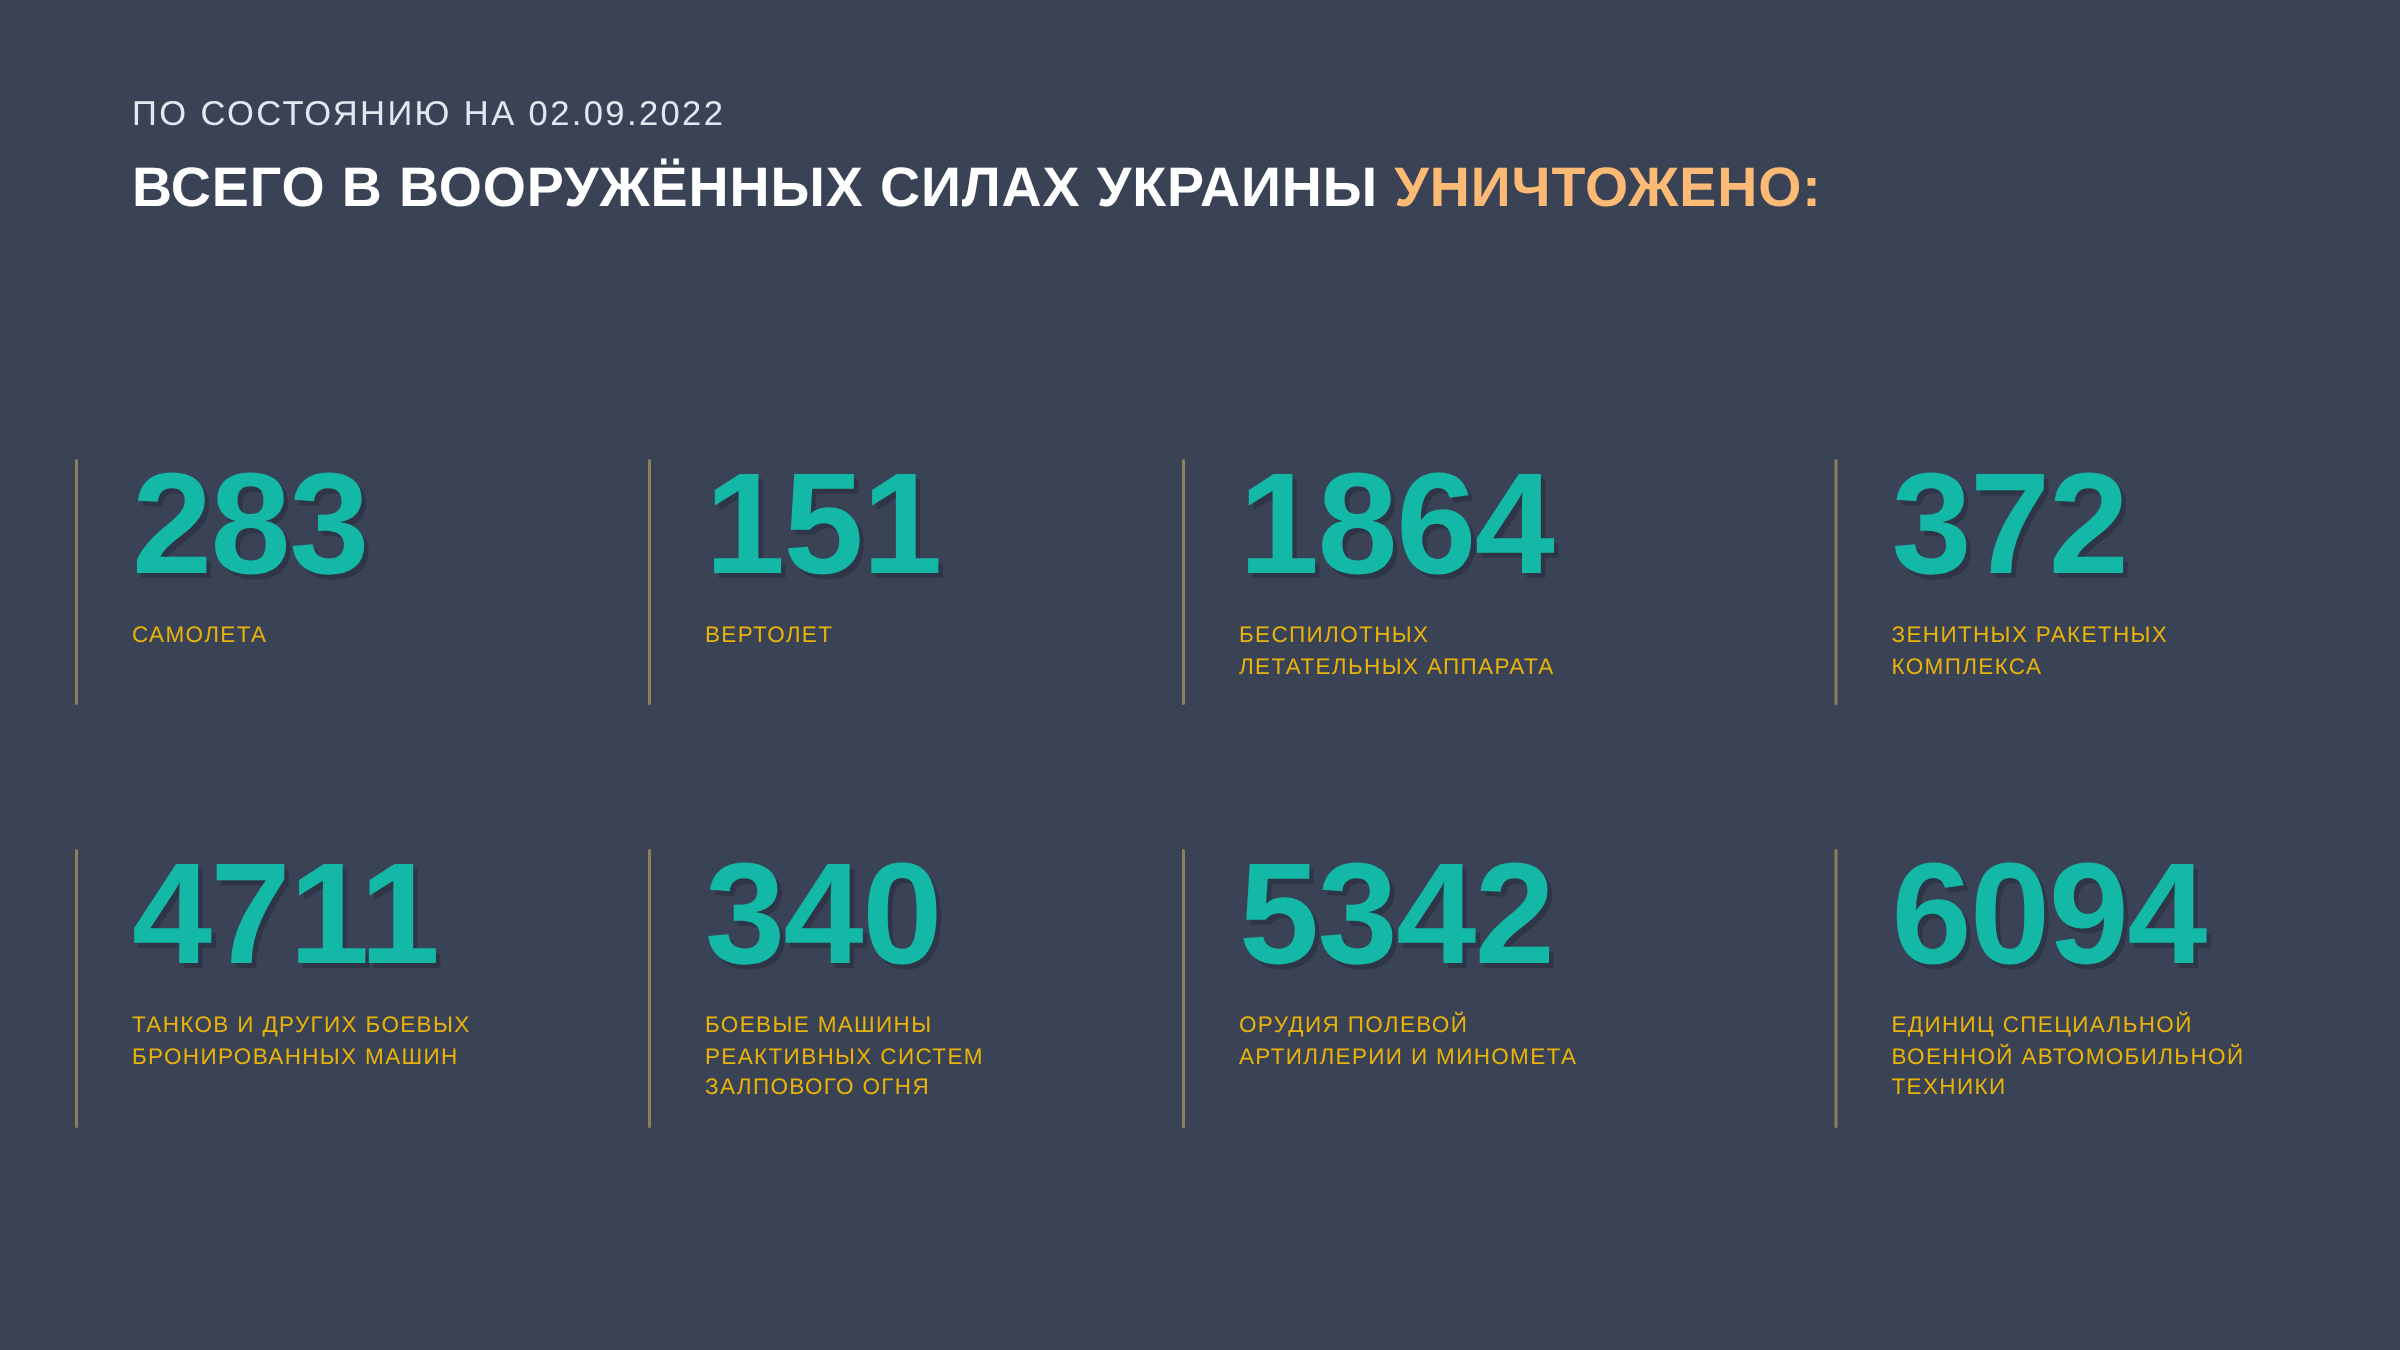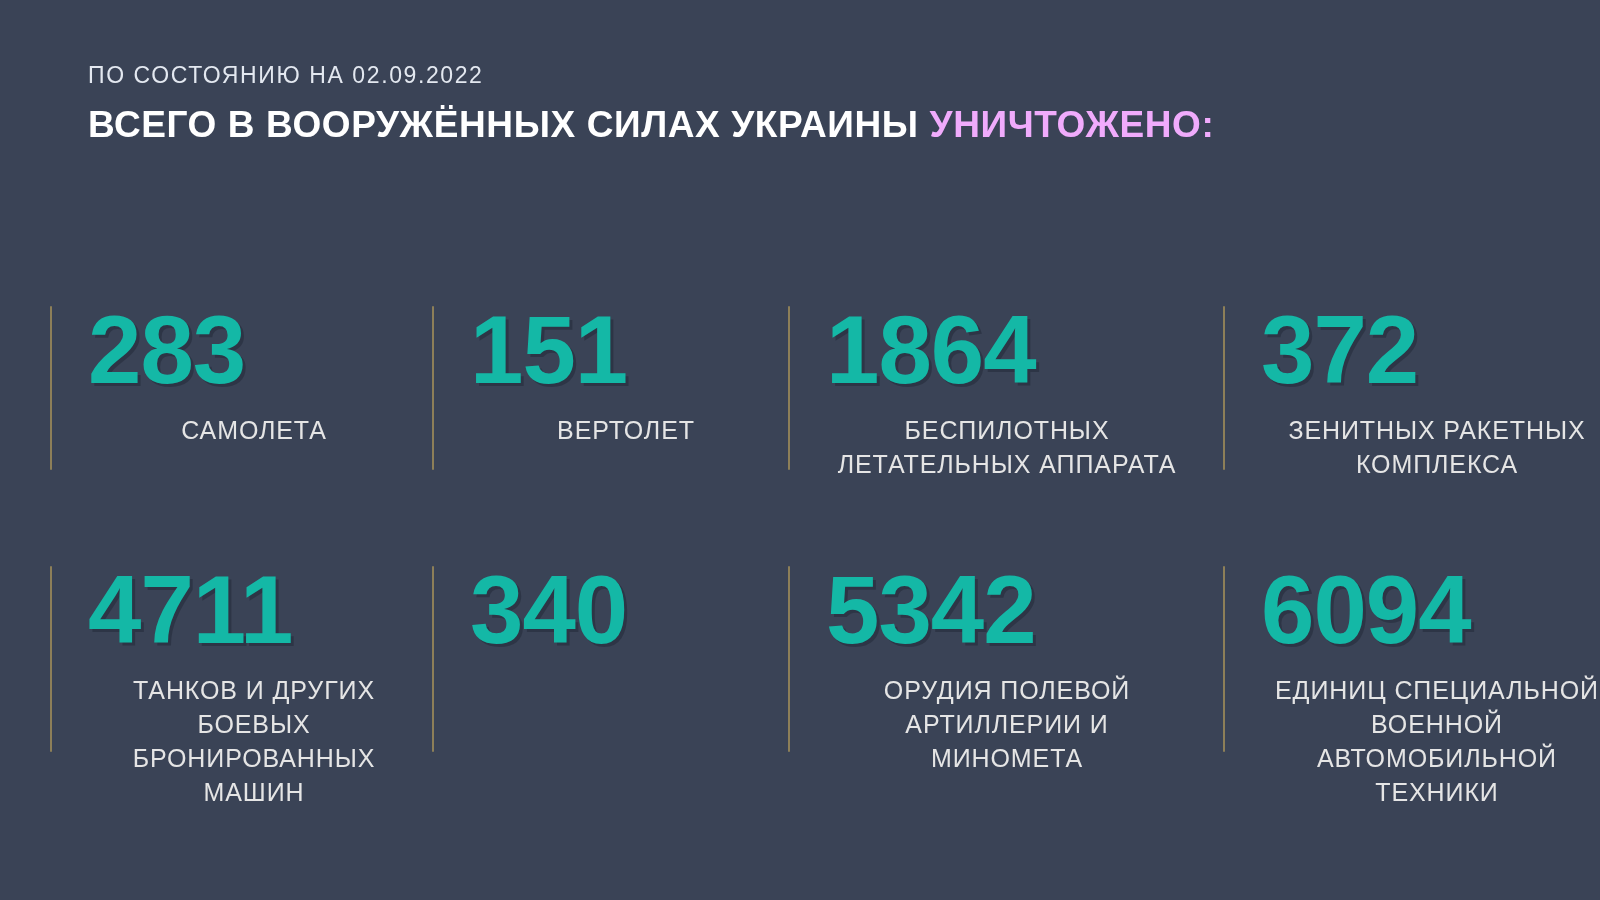--- a/index.html
+++ b/index.html
@@ -44,21 +44,21 @@
     margin-top: 14px;
     font-size: 37px;
     font-weight: 700;
     letter-spacing: 0.6px;
     color: #ffffff;
     text-transform: uppercase;
     line-height: 1.15;
     white-space: nowrap;
   }
   .header-title .hl {
-    color: #f0abfc;
+    color: #fdba74;
   }
 
   
   .grid {
     position: absolute;
     left: 0;
     top: 0;
     width: 1600px;
     height: 900px;
   }
@@ -81,28 +81,27 @@
     font-size: 96px;
     font-weight: 700;
     color: #14b8a6;
     line-height: 0.92;
     letter-spacing: -1px;
     text-shadow: 3px 3px 0 rgba(32,38,52,0.45);
     white-space: nowrap;
   }
   .stat .label {
     margin-top: 20px;
-    font-size: 25px;
+    font-size: 15px;
     font-weight: 400;
     letter-spacing: 0.9px;
-    color: #e5e5e5;
+    color: #eab308;
     text-transform: uppercase;
     line-height: 1.35;
     white-space: pre-line;
-    text-align: center;
   }
 
   
   .row1 { top: 306px; }
   .row1 .rule { height: 164px; }
   
   .row2 { top: 566px; }
   .row2 .rule { height: 186px; }
 
   .col1 { left: 50px;   width: 370px; }
@@ -153,20 +152,23 @@
     <div class="stat row2 col1">
       <div class="rule"></div>
       <div class="value">4711</div>
       <div class="label">ТАНКОВ И ДРУГИХ БОЕВЫХ
 БРОНИРОВАННЫХ МАШИН</div>
     </div>
 
     <div class="stat row2 col2">
       <div class="rule"></div>
       <div class="value">340</div>
+      <div class="label">БОЕВЫЕ МАШИНЫ
+РЕАКТИВНЫХ СИСТЕМ
+ЗАЛПОВОГО ОГНЯ</div>
     </div>
 
     <div class="stat row2 col3">
       <div class="rule"></div>
       <div class="value">5342</div>
       <div class="label">ОРУДИЯ ПОЛЕВОЙ
 АРТИЛЛЕРИИ И МИНОМЕТА</div>
     </div>
 
     <div class="stat row2 col4">

